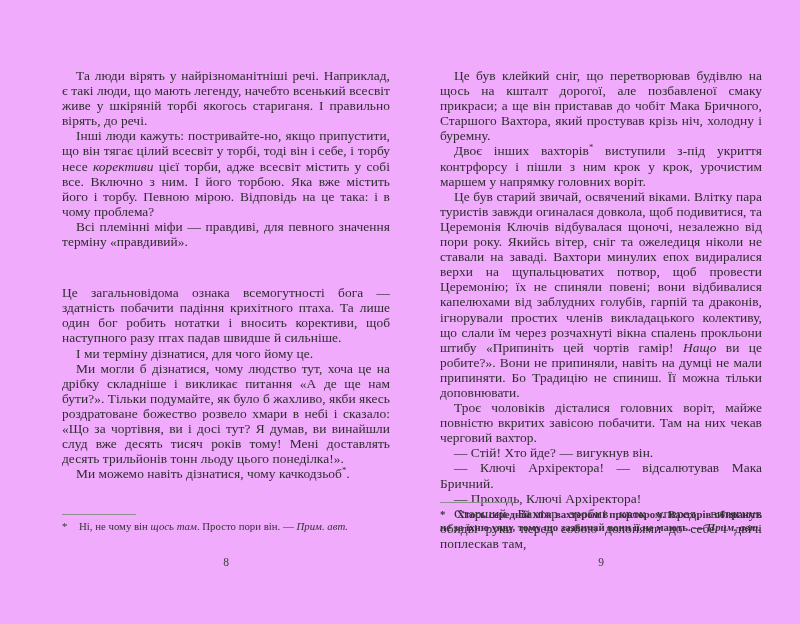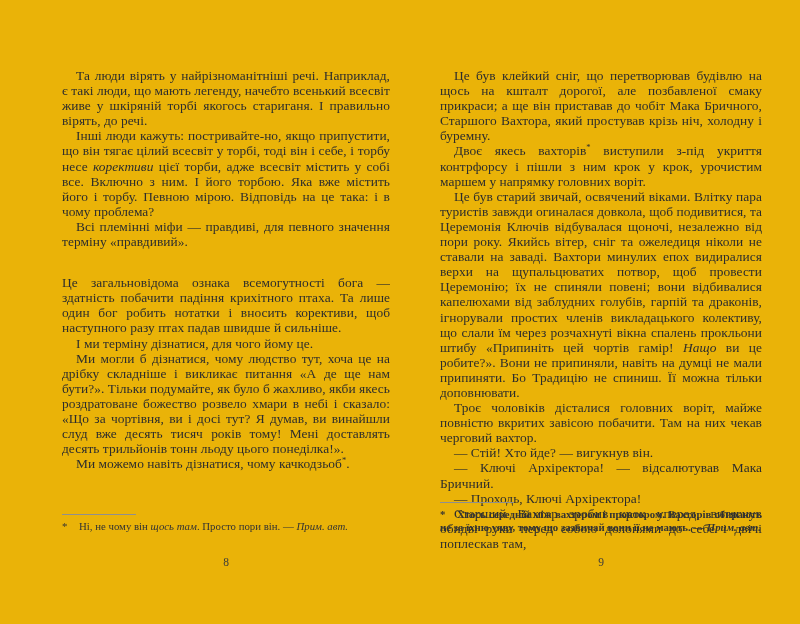--- a/index.html
+++ b/index.html
@@ -7,21 +7,21 @@
     padding: 0;
     width: 800px;
     height: 624px;
     overflow: hidden;
     background: #ffffff;
   }
   .spread {
     position: relative;
     width: 800px;
     height: 624px;
-    background: #eab308;
+    background: #f0abfc;
     font-family: "Liberation Serif", "DejaVu Serif", serif;
     color: #2d2d2d;
   }
   .page {
     position: absolute;
     top: 0;
     height: 624px;
   }
   .page .body {
     position: absolute;
@@ -30,21 +30,21 @@
     right: 0;
   }
   .para {
     margin: 0;
     font-size: 13.4px;
     line-height: 15.1px;
     text-align: justify;
     letter-spacing: 0.05px;
   }
   .para.indent { text-indent: 14px; }
-  .para.gap { margin-top: 26px; }
+  .para.gap { margin-top: 36px; }
   .para i, .fn-line i { font-style: italic; }
   sup.fn-ref {
     font-size: 8.5px;
     line-height: 0;
     vertical-align: 5px;
   }
   .footnote {
     position: absolute;
     left: 0;
     right: 0;
@@ -95,21 +95,21 @@
     <div class="footnote" style="top:514px;">
       <div class="fn-rule"></div>
       <p class="fn-line"><span class="fn-marker">*</span><span><span>Ні, не чому він </span><i>щось там</i><span>. Просто пори він. — </span><i>Прим. авт.</i></span></p>
     </div>
     <div class="page-number">8</div>
   </section>
 
   <section class="page" style="left:440px; width:322px;">
     <div class="body">
         <p class="para indent"><span>Це був клейкий сніг, що перетворював будівлю на щось на кшталт дорогої, але позбавленої смаку прикраси; а ще він приставав до чобіт Мака Бричного, Старшого Вахтора, який простував крізь ніч, холодну і буремну.</span></p>
-        <p class="para indent"><span>Двоє якесь вахторів</span><sup class="fn-ref">*</sup><span> виступили з-під укриття контрфорсу і пішли з ним крок у крок, урочистим маршем у напрямку головних воріт.</span></p>
+        <p class="para indent"><span>Двоє інших вахторів</span><sup class="fn-ref">*</sup><span> виступили з-під укриття контрфорсу і пішли з ним крок у крок, урочистим маршем у напрямку головних воріт.</span></p>
         <p class="para indent"><span>Це був старий звичай, освячений віками. Влітку пара туристів завжди огиналася довкола, щоб подивитися, та Церемонія Ключів відбувалася щоночі, незалежно від пори року. Якийсь вітер, сніг та ожеледиця ніколи не ставали на заваді. Вахтори минулих епох видиралися верхи на щупальцюватих потвор, щоб провести Церемонію; їх не спиняли повені; вони відбивалися капелюхами від заблудних голубів, гарпій та драконів, ігнорували простих членів викладацького колективу, що слали їм через розчахнуті вікна спалень прокльони штибу «Припиніть цей чортів гамір! </span><i>Нащо</i><span> ви це робите?». Вони не припиняли, навіть на думці не мали припиняти. Бо Традицію не спиниш. Її можна тільки доповнювати.</span></p>
         <p class="para indent"><span>Троє чоловіків дісталися головних воріт, майже повністю вкритих завісою побачити. Там на них чекав черговий вахтор.</span></p>
         <p class="para indent"><span>— Стій! Хто йде? — вигукнув він.</span></p>
         <p class="para indent"><span>— Ключі Архіректора! — відсалютував Мака Бричний.</span></p>
         <p class="para indent"><span>— Проходь, Ключі Архіректора!</span></p>
         <p class="para indent"><span>Старший Вахтор зробив крок уперед, витягнув обидві руки перед собою долонями до себе і двічі поплескав там,</span></p>
       </div>
     <div class="footnote" style="top:502px;font-weight:bold;">
       <div class="fn-rule"></div>
       <p class="fn-line"><span class="fn-marker">*</span><span><span>Хтось середній між вахтером і проктором. Вахторів обирають не за їхню уяву, тому що зазвичай вони її не мають. — </span><i>Прим. авт.</i></span></p>

